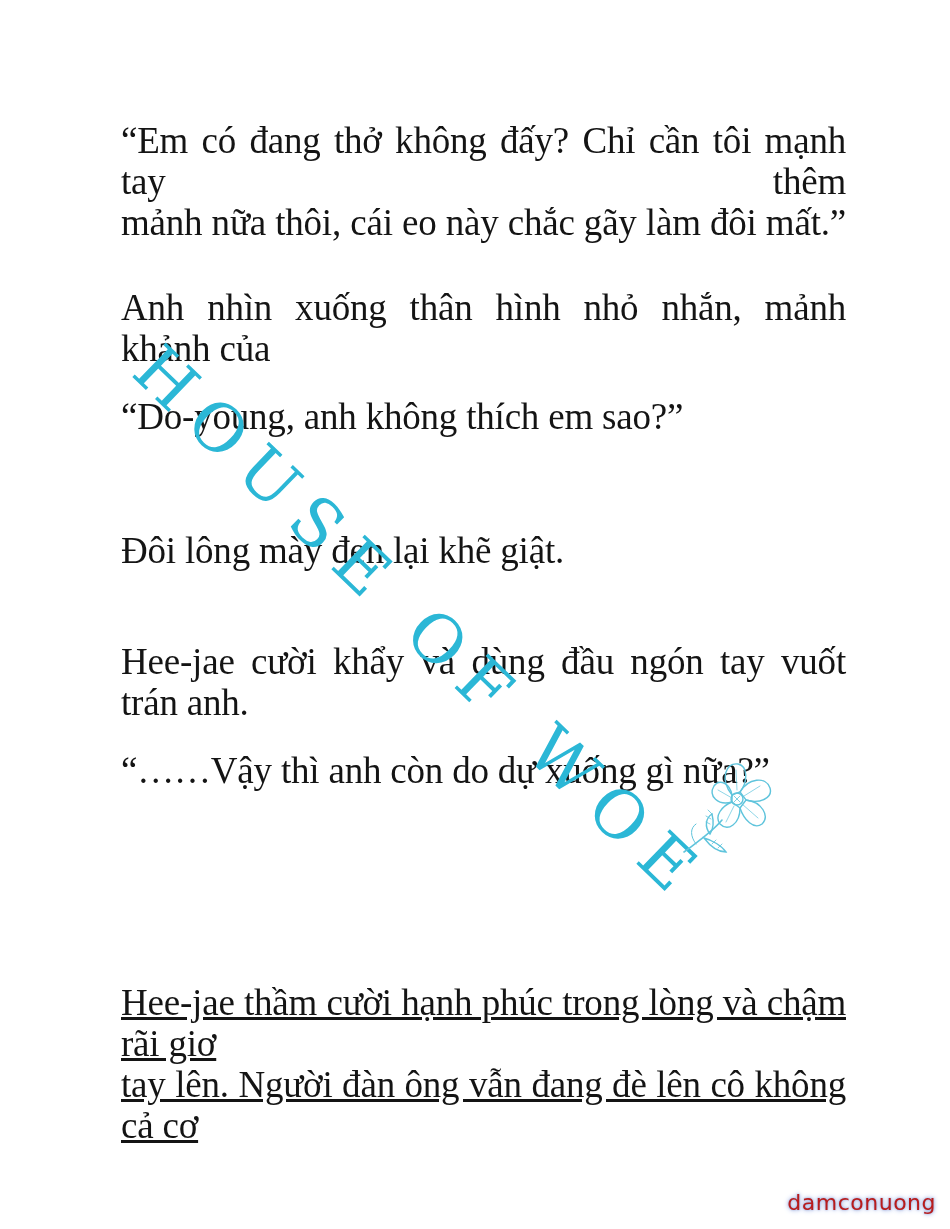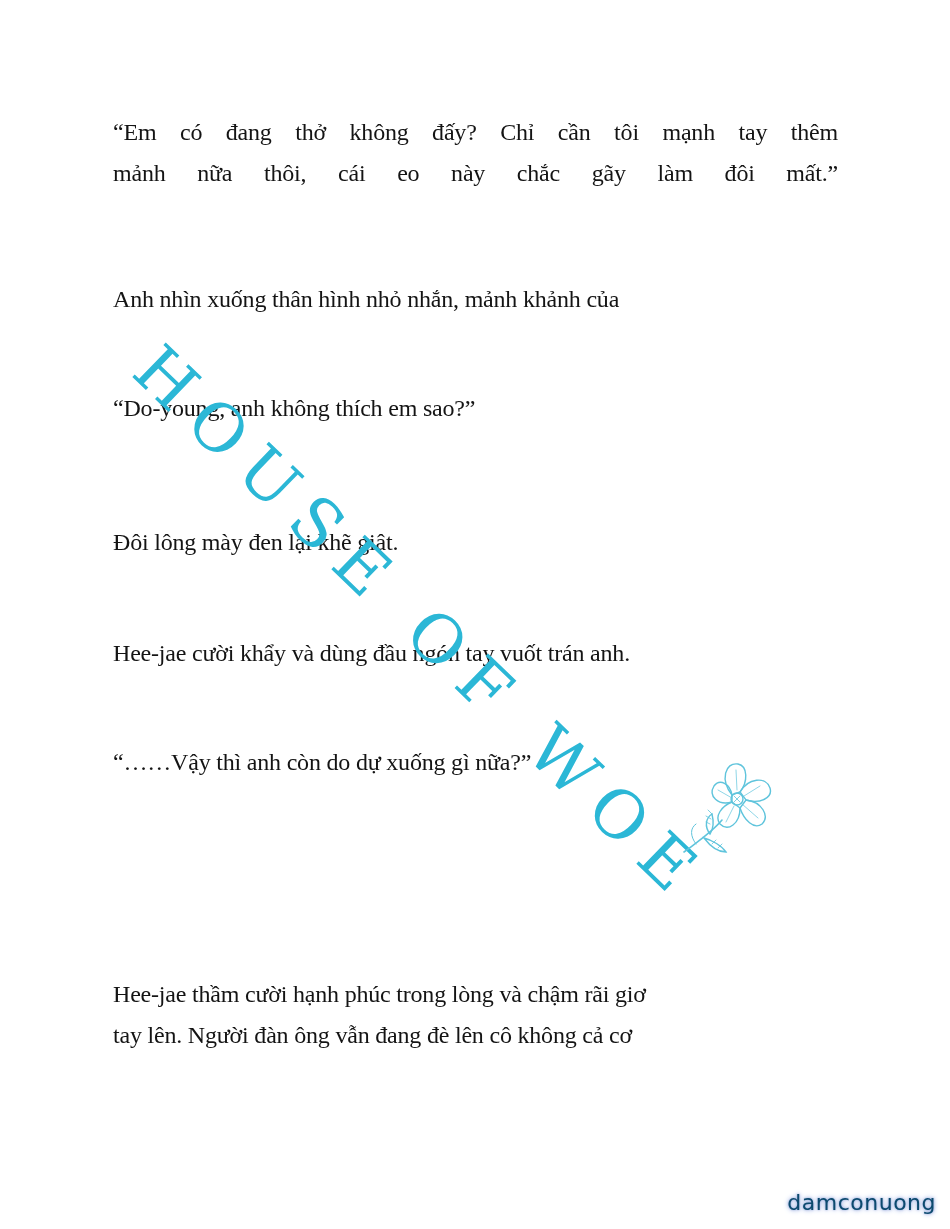--- a/index.html
+++ b/index.html
@@ -18,22 +18,22 @@
     .page {
       position: absolute;
       left: 0; top: 0;
       width: 950px;
       height: 1229px;
     }
     .para {
       position: absolute;
       left: 113px;
       width: 725px;
-      margin: 0;
-      font-size: 24px;
+      margin: 8px;
+      font-size: 37px;
       line-height: 41px;
       text-align: justify;
       text-align-last: left;
       letter-spacing: -0.2px;
       z-index: 1;
     }
     .para.justify-last { text-align-last: justify; }
 
     .watermark {
       position: absolute;
@@ -63,21 +63,21 @@
       width: 115px;
       height: 115px;
     }
     .site-mark {
       position: absolute;
       right: 14px;
       bottom: 14px;
       font-family: "DejaVu Sans", sans-serif;
       font-size: 22px;
       letter-spacing: 0.5px;
-      color: #0c4a6e;
+      color: #b91c1c;
       text-shadow: 0 0 2px #8fa3d8, 0 0 4px #a9b9e6, 0 0 6px #c6d1f0;
       z-index: 3;
     }
   </style>
 </head>
 <body>
 
 <div class="page">
 
   <p class="para justify-last" style="top:112px;">
@@ -102,21 +102,21 @@
   </p>
 
   <p class="para" style="top:742px;">
     <span>“……Vậy thì anh còn do dự xuống gì nữa?”</span>
   </p>
 
   <p class="para" style="top:850px;">
     <br>
   </p>
 
-  <p class="para" style="top:974px;">
+  <p class="para" style="top:974px;text-decoration:underline;">
     <span>Hee-jae thầm cười hạnh phúc trong lòng và chậm rãi giơ</span><br>
     <span>tay lên. Người đàn ông vẫn đang đè lên cô không cả cơ</span>
   </p>
 
   <div class="watermark">
     <div class="wm-text">HOUSE OF WOE</div>
 
     <svg class="flower" viewBox="0 0 115 115" fill="none" stroke="#5fc4dc" stroke-width="1.4" stroke-linecap="round">
 
       <path d="M62 55 C50 40, 55 22, 68 24 C78 26, 78 42, 70 52 Z"></path>

